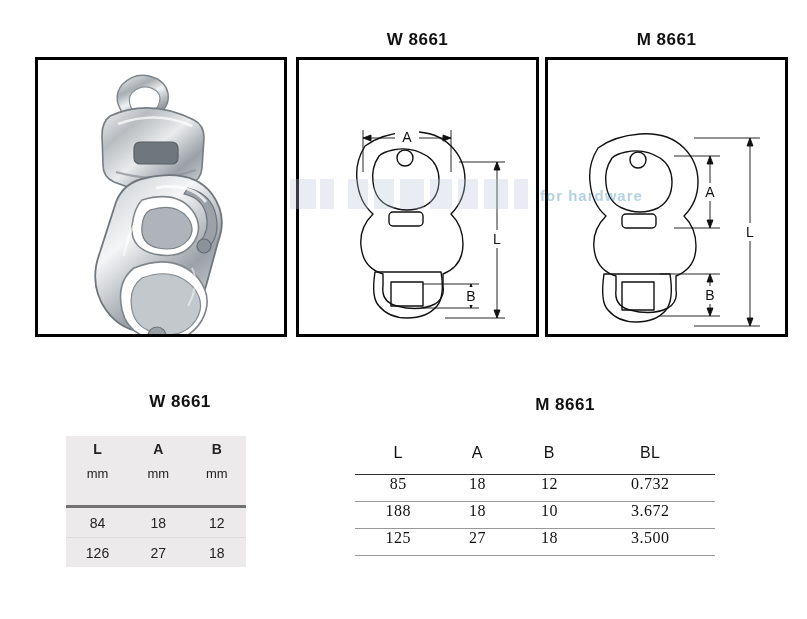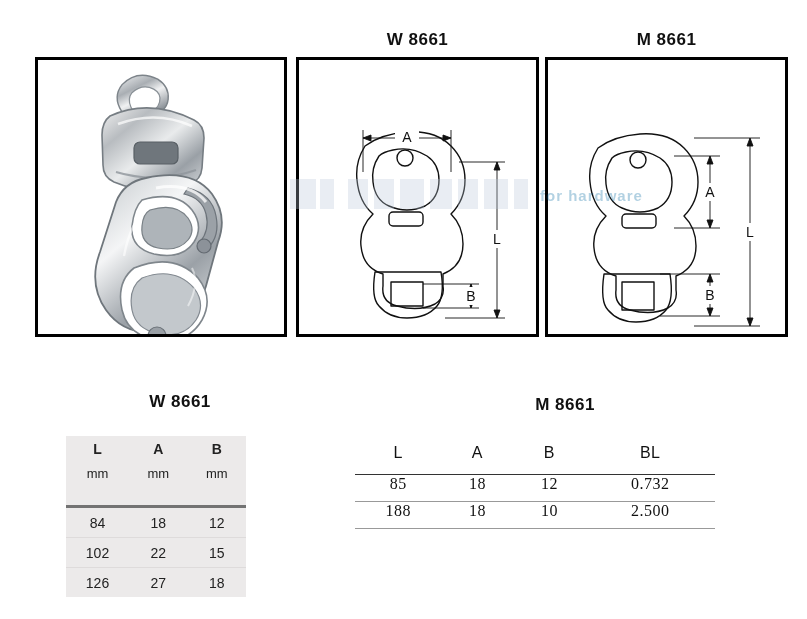--- a/index.html
+++ b/index.html
@@ -383,25 +383,20 @@
         <td>mm</td>
       </tr>
     </thead>
     <tbody>
       <tr>
         <td>84</td>
         <td>18</td>
         <td>12</td>
       </tr>
       <tr>
-        <td>102</td>
-        <td>22</td>
-        <td>15</td>
-      </tr>
-      <tr>
         <td>126</td>
         <td>27</td>
         <td>18</td>
       </tr>
     </tbody>
   </table>
 
   <table id="table-m">
     <thead>
       <tr>
@@ -415,18 +410,24 @@
       <tr>
         <td class="col-l">85</td>
         <td class="col-a">18</td>
         <td class="col-b">12</td>
         <td class="col-bl">0.732</td>
       </tr>
       <tr>
         <td class="col-l">188</td>
         <td class="col-a">18</td>
         <td class="col-b">10</td>
-        <td class="col-bl">2.500</td>
+        <td class="col-bl">3.672</td>
+      </tr>
+      <tr>
+        <td class="col-l">125</td>
+        <td class="col-a">27</td>
+        <td class="col-b">18</td>
+        <td class="col-bl">3.500</td>
       </tr>
     </tbody>
   </table>
 
 </div>
 
 </body></html>

